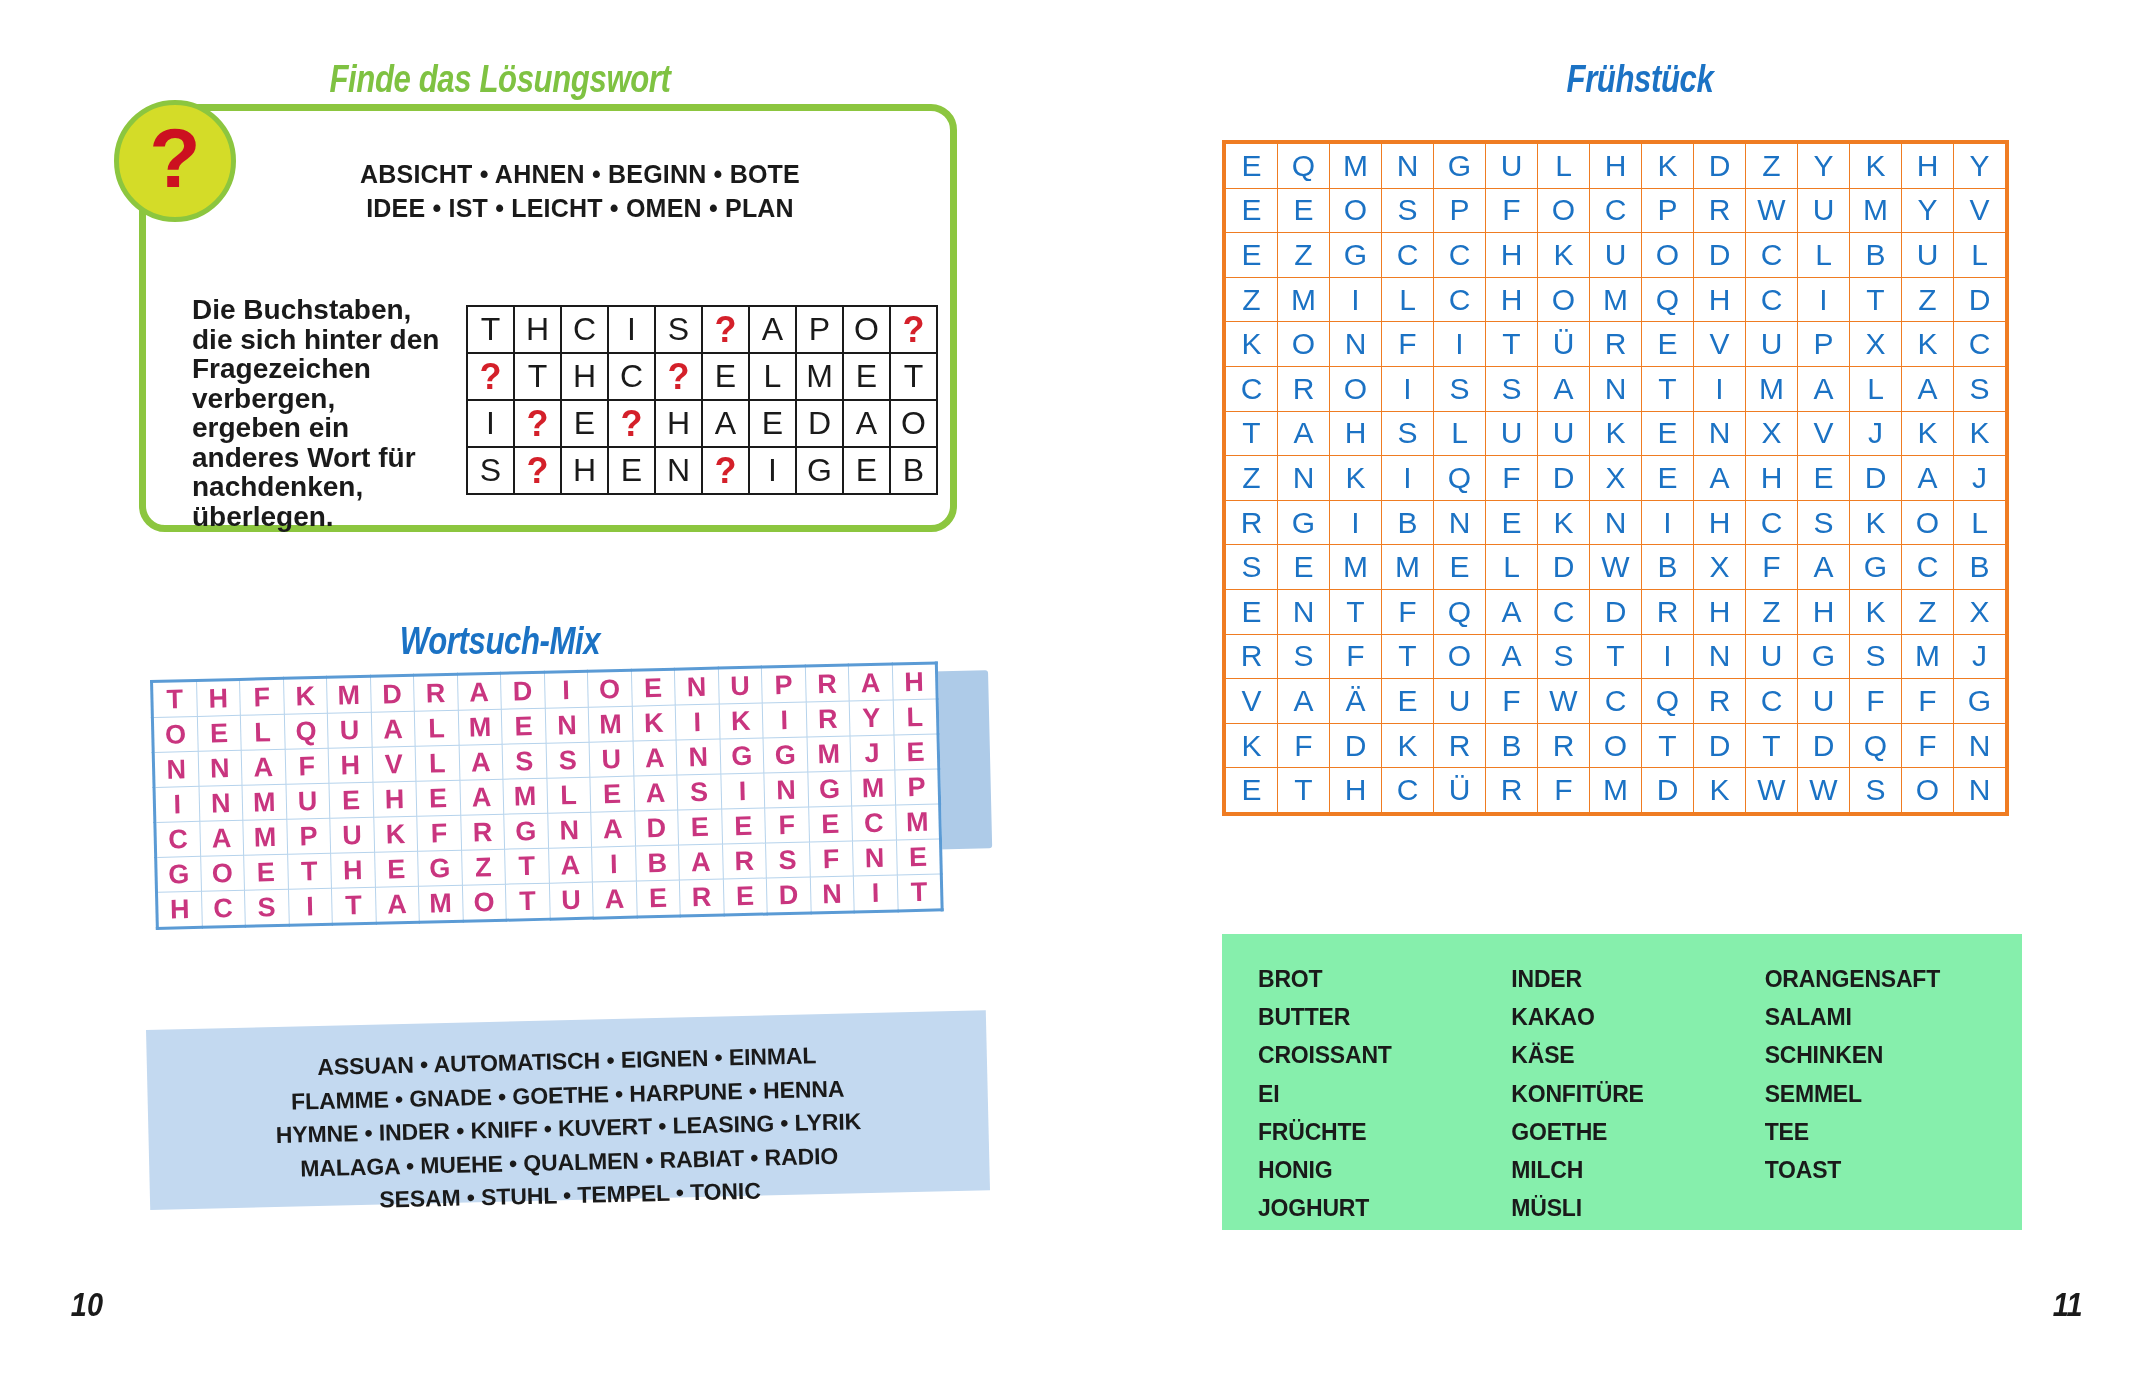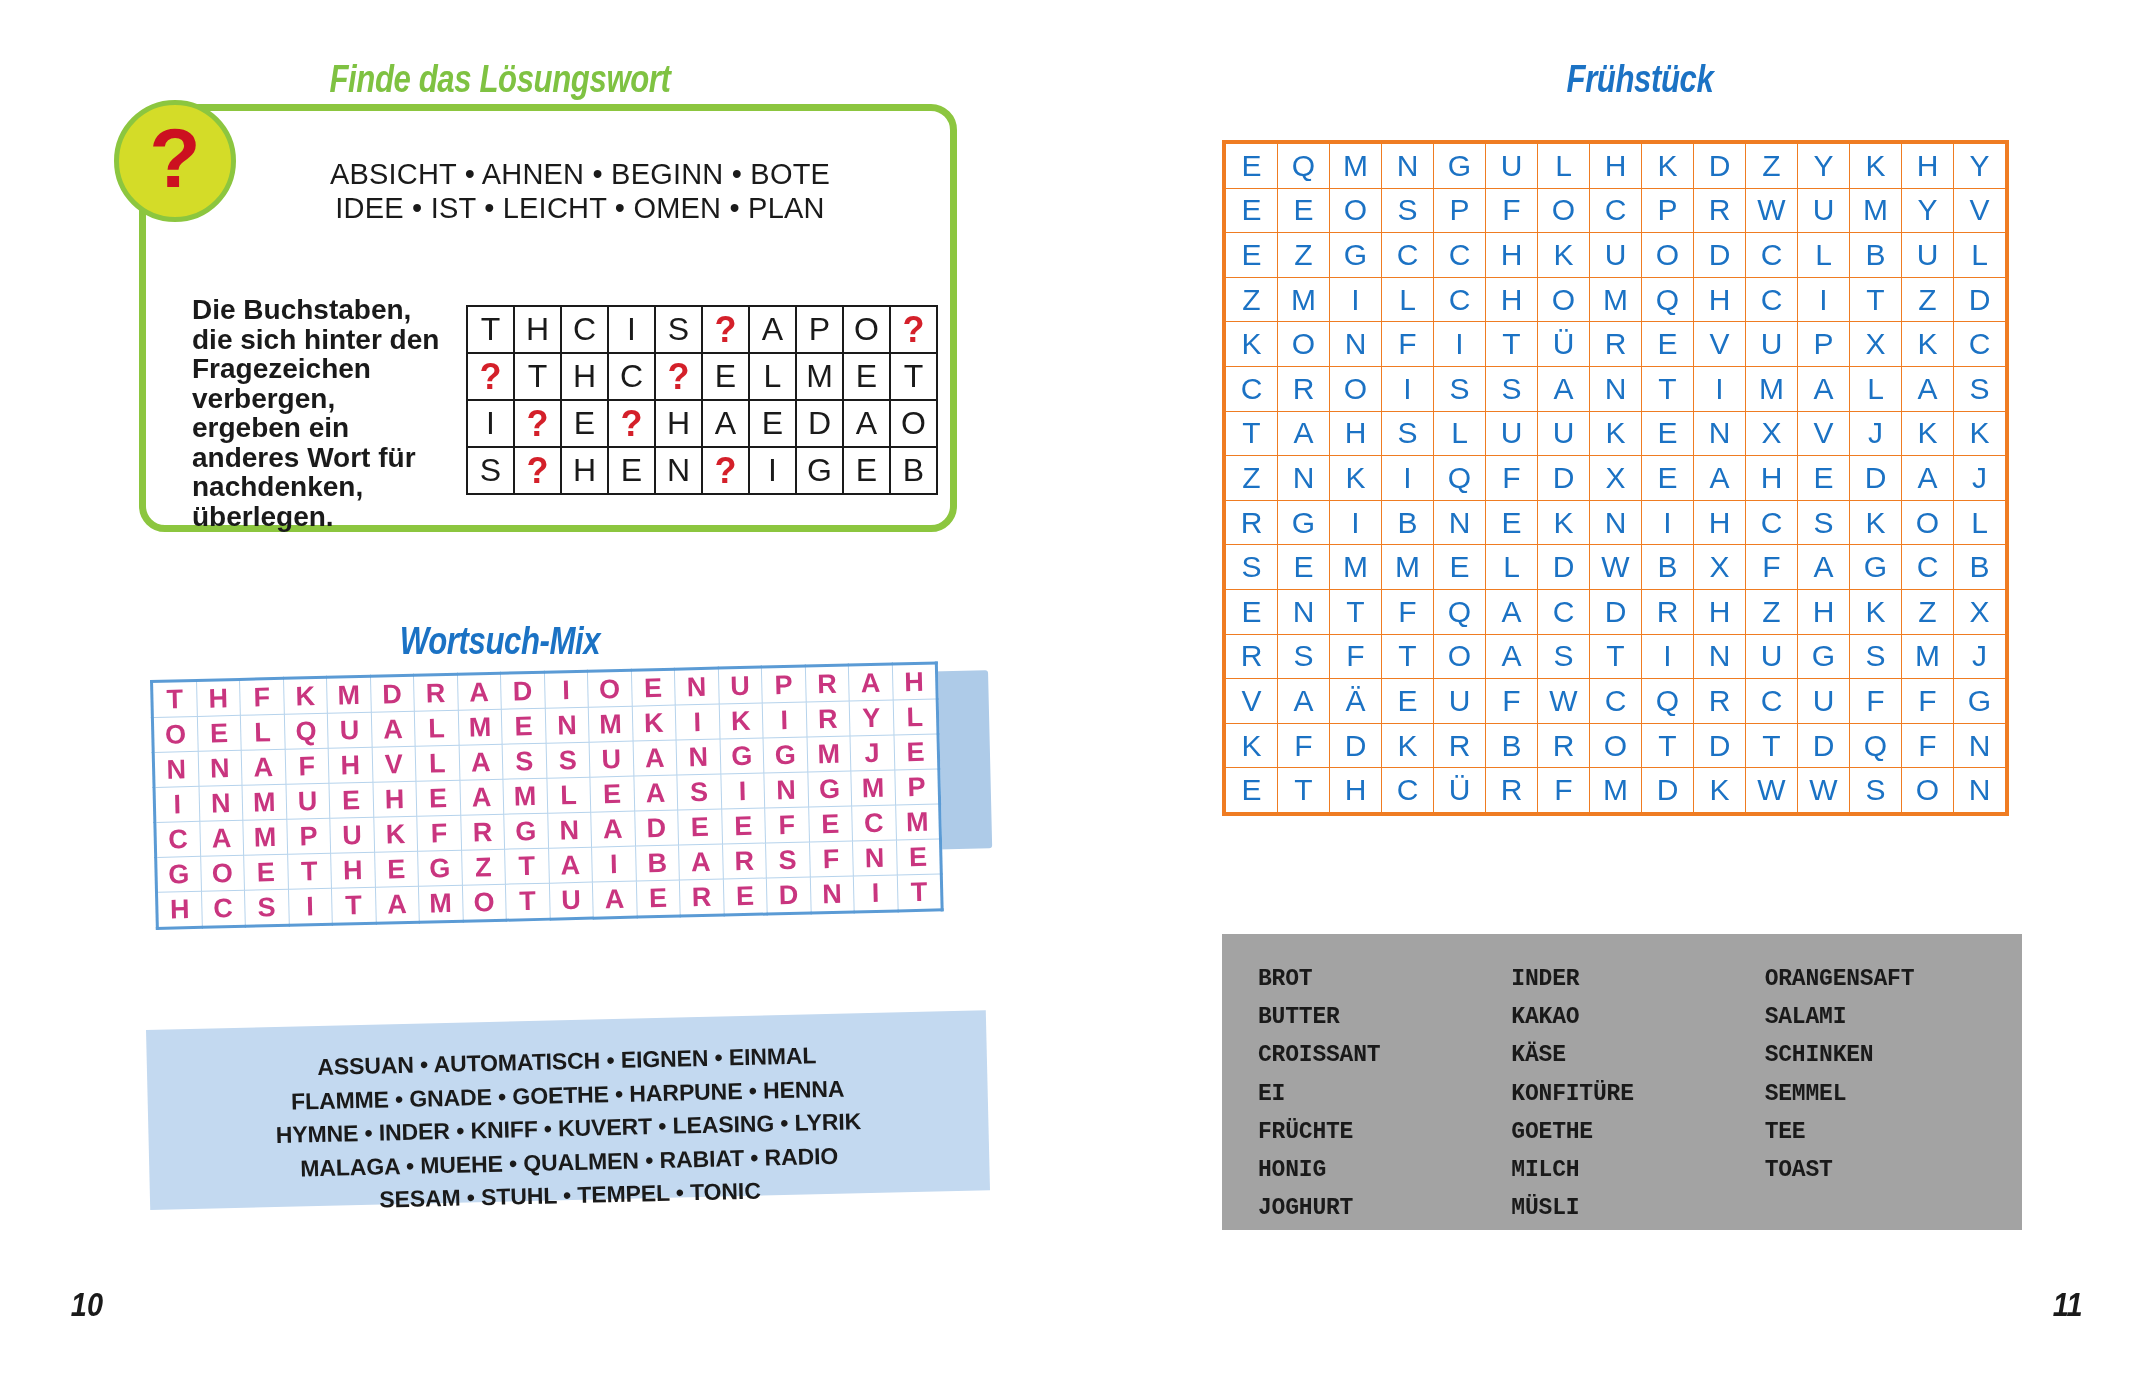--- a/index.html
+++ b/index.html
@@ -81,22 +81,22 @@
     font-family: "Liberation Sans", sans-serif;
   }
 
   #puzzle1-words {
     position: absolute;
     left: 230px;
     top: 157px;
     width: 700px;
     text-align: center;
     color: #1a1a1a;
-    font-size: 29px;
-    font-weight: normal;
+    font-size: 25px;
+    font-weight: bold;
     line-height: 34px;
     letter-spacing: 0.2px;
   }
 
   #puzzle1-instr {
     position: absolute;
     left: 192px;
     top: 295px;
     width: 250px;
     color: #1a1a1a;
@@ -228,22 +228,21 @@
     padding: 0;
     font-family: "Liberation Sans", sans-serif;
   }
 
   #puzzle3-wordbox {
     position: absolute;
     left: 1222px;
     top: 934px;
     width: 800px;
     height: 296px;
-    background: #a3a3a3;
-    font-family: Liberation Mono, monospace;
+    background: #86efac;
   }
   #puzzle3-wordcols {
     position: absolute;
     left: 36px;
     top: 26px;
     width: 760px;
     display: flex;
   }
   .wordcol {
     width: 260px;

